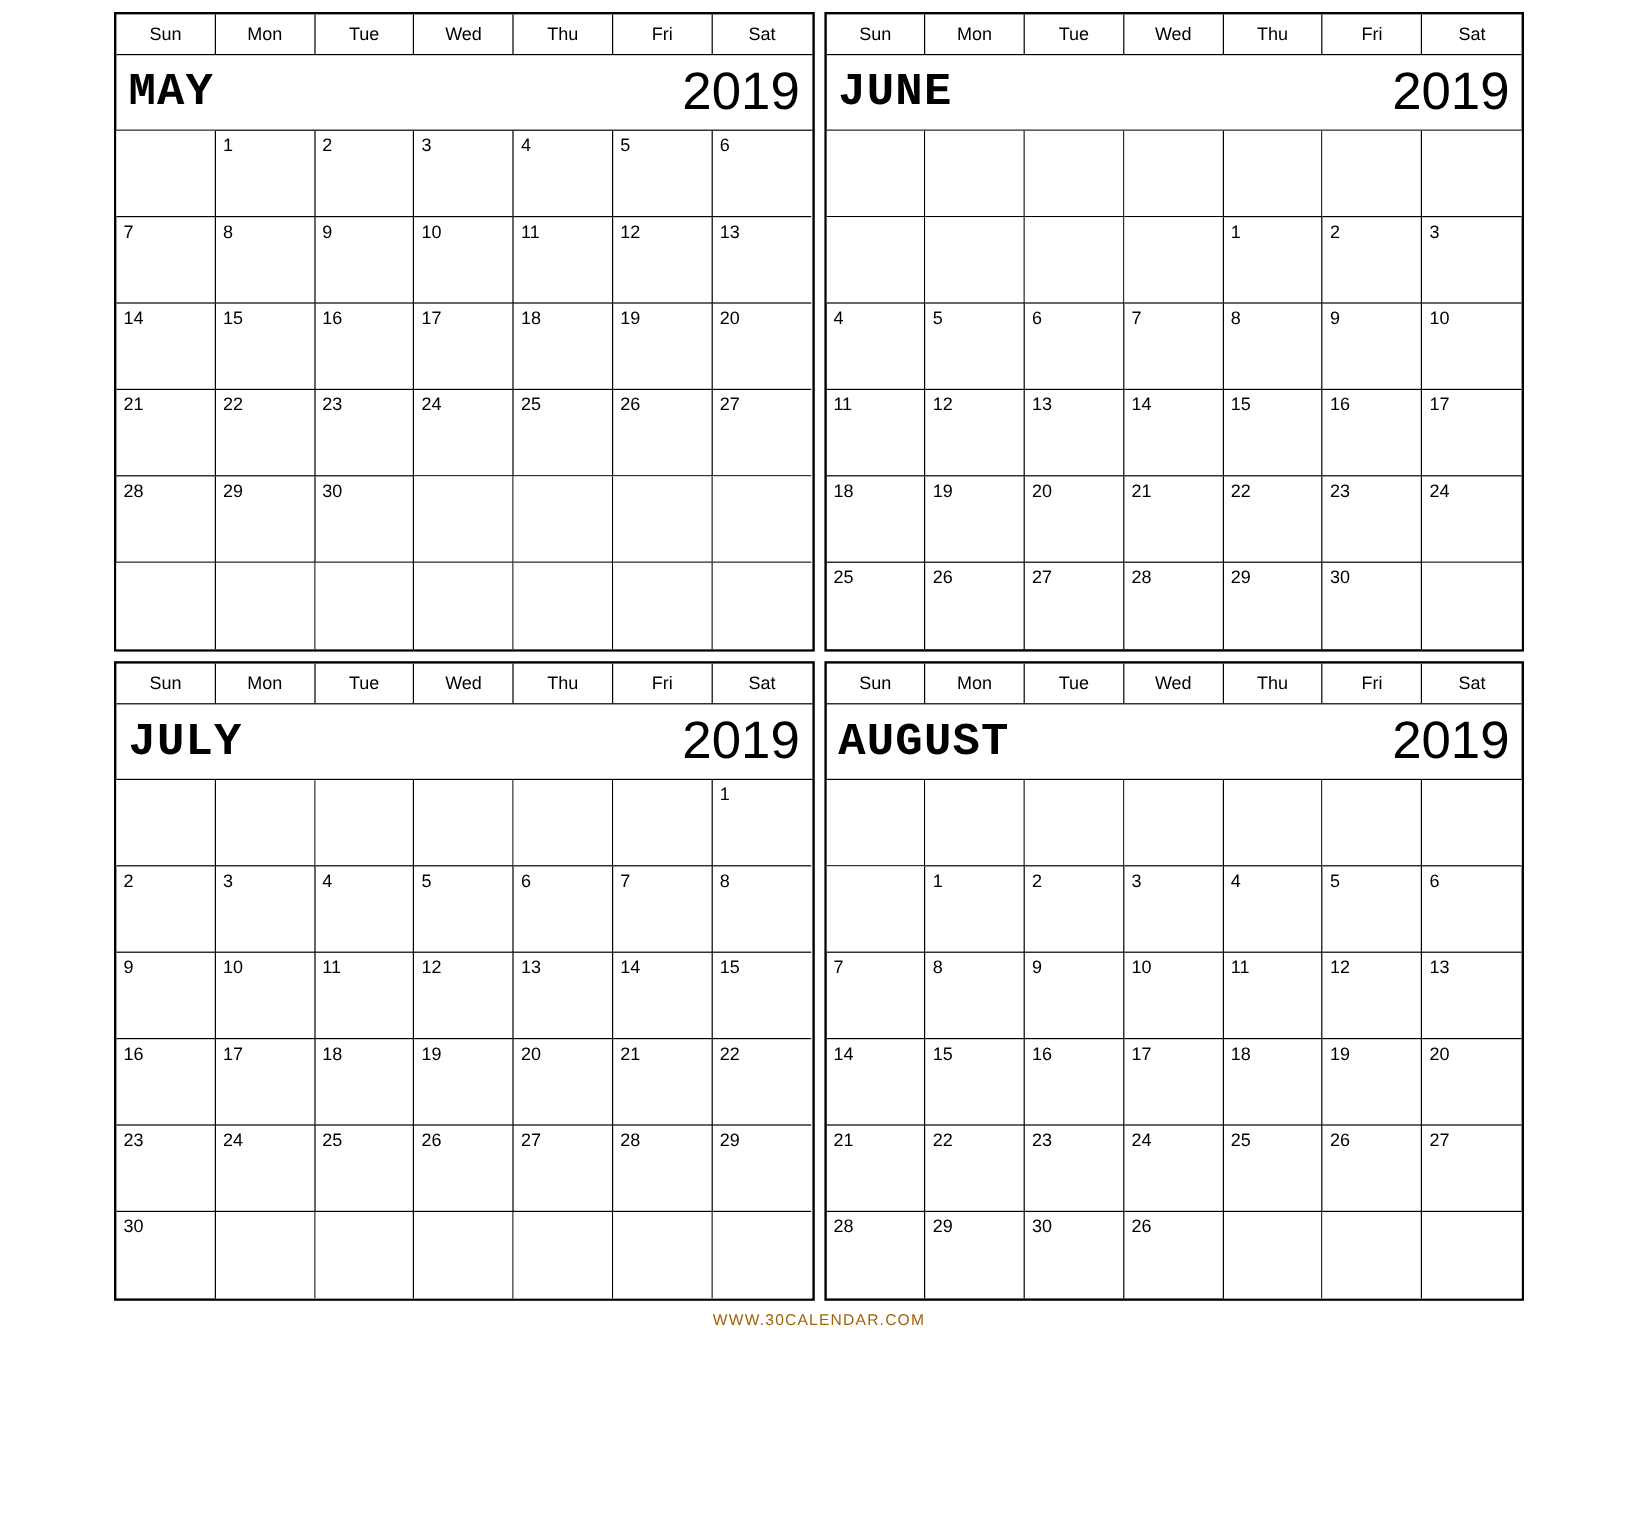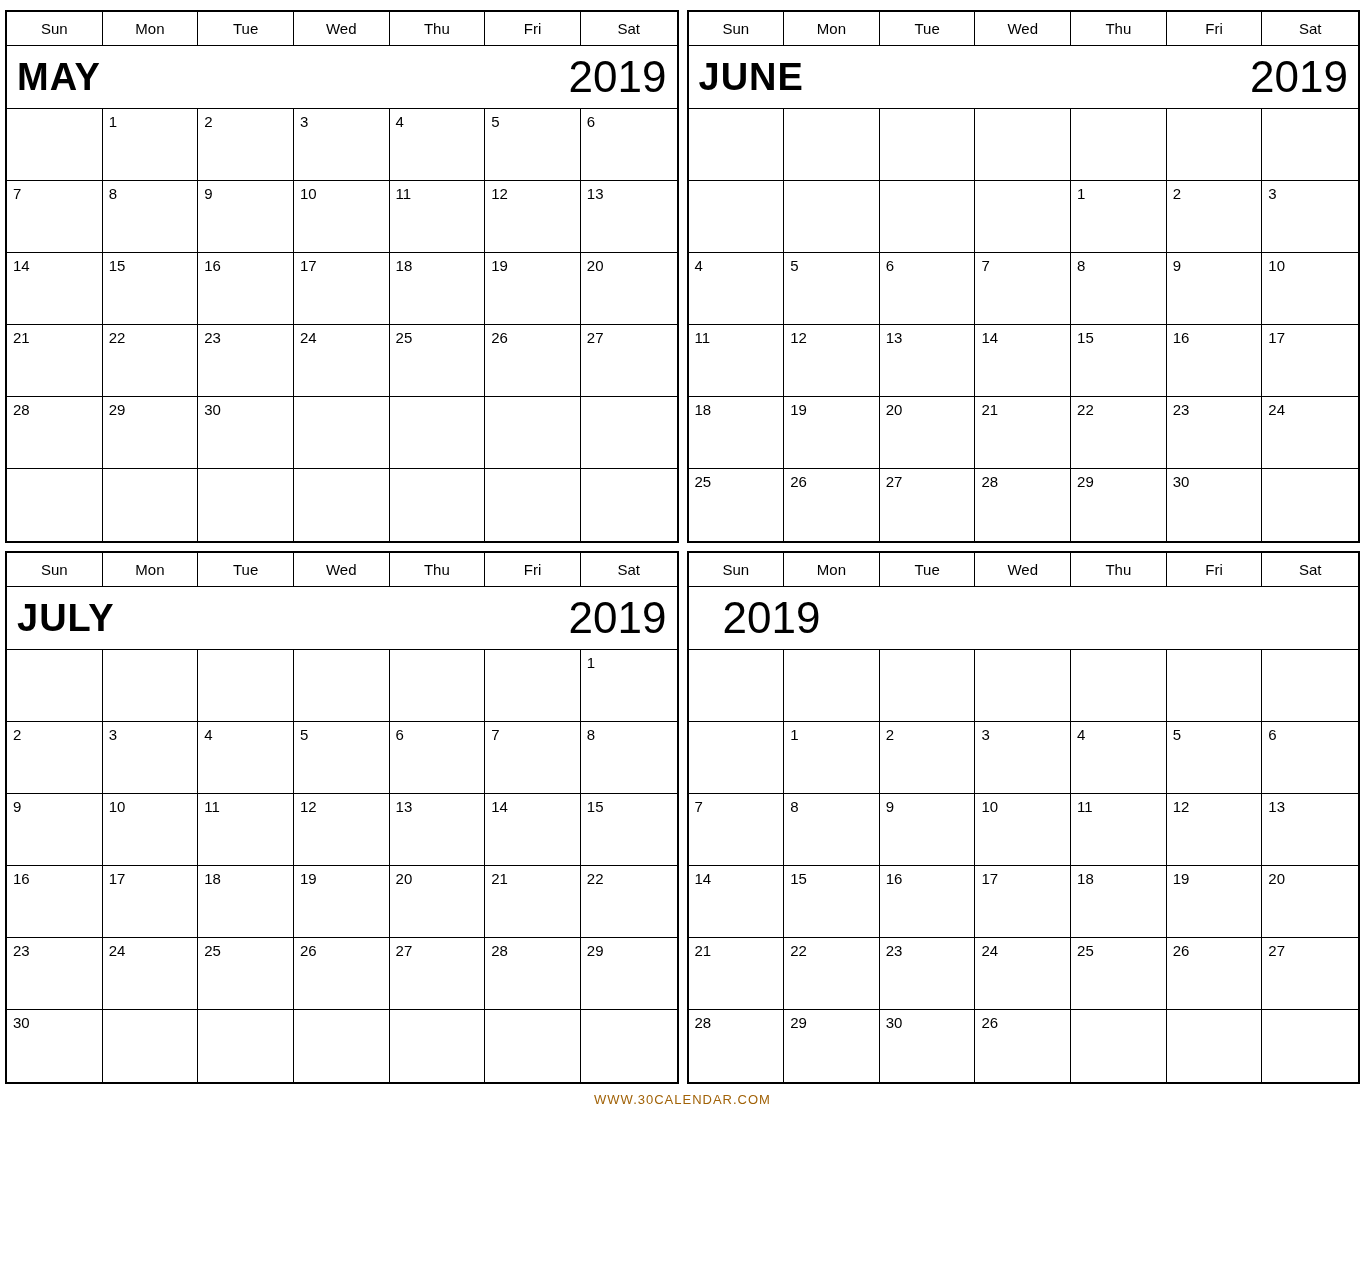--- a/index.html
+++ b/index.html
@@ -8,21 +8,21 @@
       font-family: Arial, sans-serif;
       display: flex;
       flex-direction: column;
       align-items: center;
       padding: 10px;
     }
     .calendars-grid {
       display: grid;
       grid-template-columns: 1fr 1fr;
       gap: 8px;
-      width: 1355px;
+      width: 1175px;
     }
     .calendar {
       border: 2px solid #000;
       width: 100%;
     }
     .day-headers {
       display: grid;
       grid-template-columns: repeat(7, 1fr);
       border-bottom: 1px solid #000;
     }
@@ -38,20 +38,21 @@
       display: flex;
       justify-content: space-between;
       align-items: center;
       padding: 6px 10px;
       border-bottom: 1px solid #000;
     }
     .month-name {
       font-size: 38px;
       font-weight: 900;
       letter-spacing: 1px;
+      font-family: Liberation Mono, monospace;
     }
     .year-name {
       font-size: 44px;
       font-weight: 400;
       margin-left: 24px;
     }
     .days-grid {
       display: grid;
       grid-template-columns: repeat(7, 1fr);
     }
@@ -260,20 +261,21 @@
       <div class="day-headers">
         <div class="day-header">Sun</div>
         <div class="day-header">Mon</div>
         <div class="day-header">Tue</div>
         <div class="day-header">Wed</div>
         <div class="day-header">Thu</div>
         <div class="day-header">Fri</div>
         <div class="day-header">Sat</div>
       </div>
       <div class="month-title-row">
+        <span class="month-name">AUGUST</span>
         <span class="year-name">2019</span>
       </div>
       <div class="days-grid">
         <div class="day-cell empty"></div>
         <div class="day-cell empty"></div>
         <div class="day-cell empty"></div>
         <div class="day-cell empty"></div>
         <div class="day-cell empty"></div>
         <div class="day-cell empty"></div>
         <div class="day-cell empty"></div>

